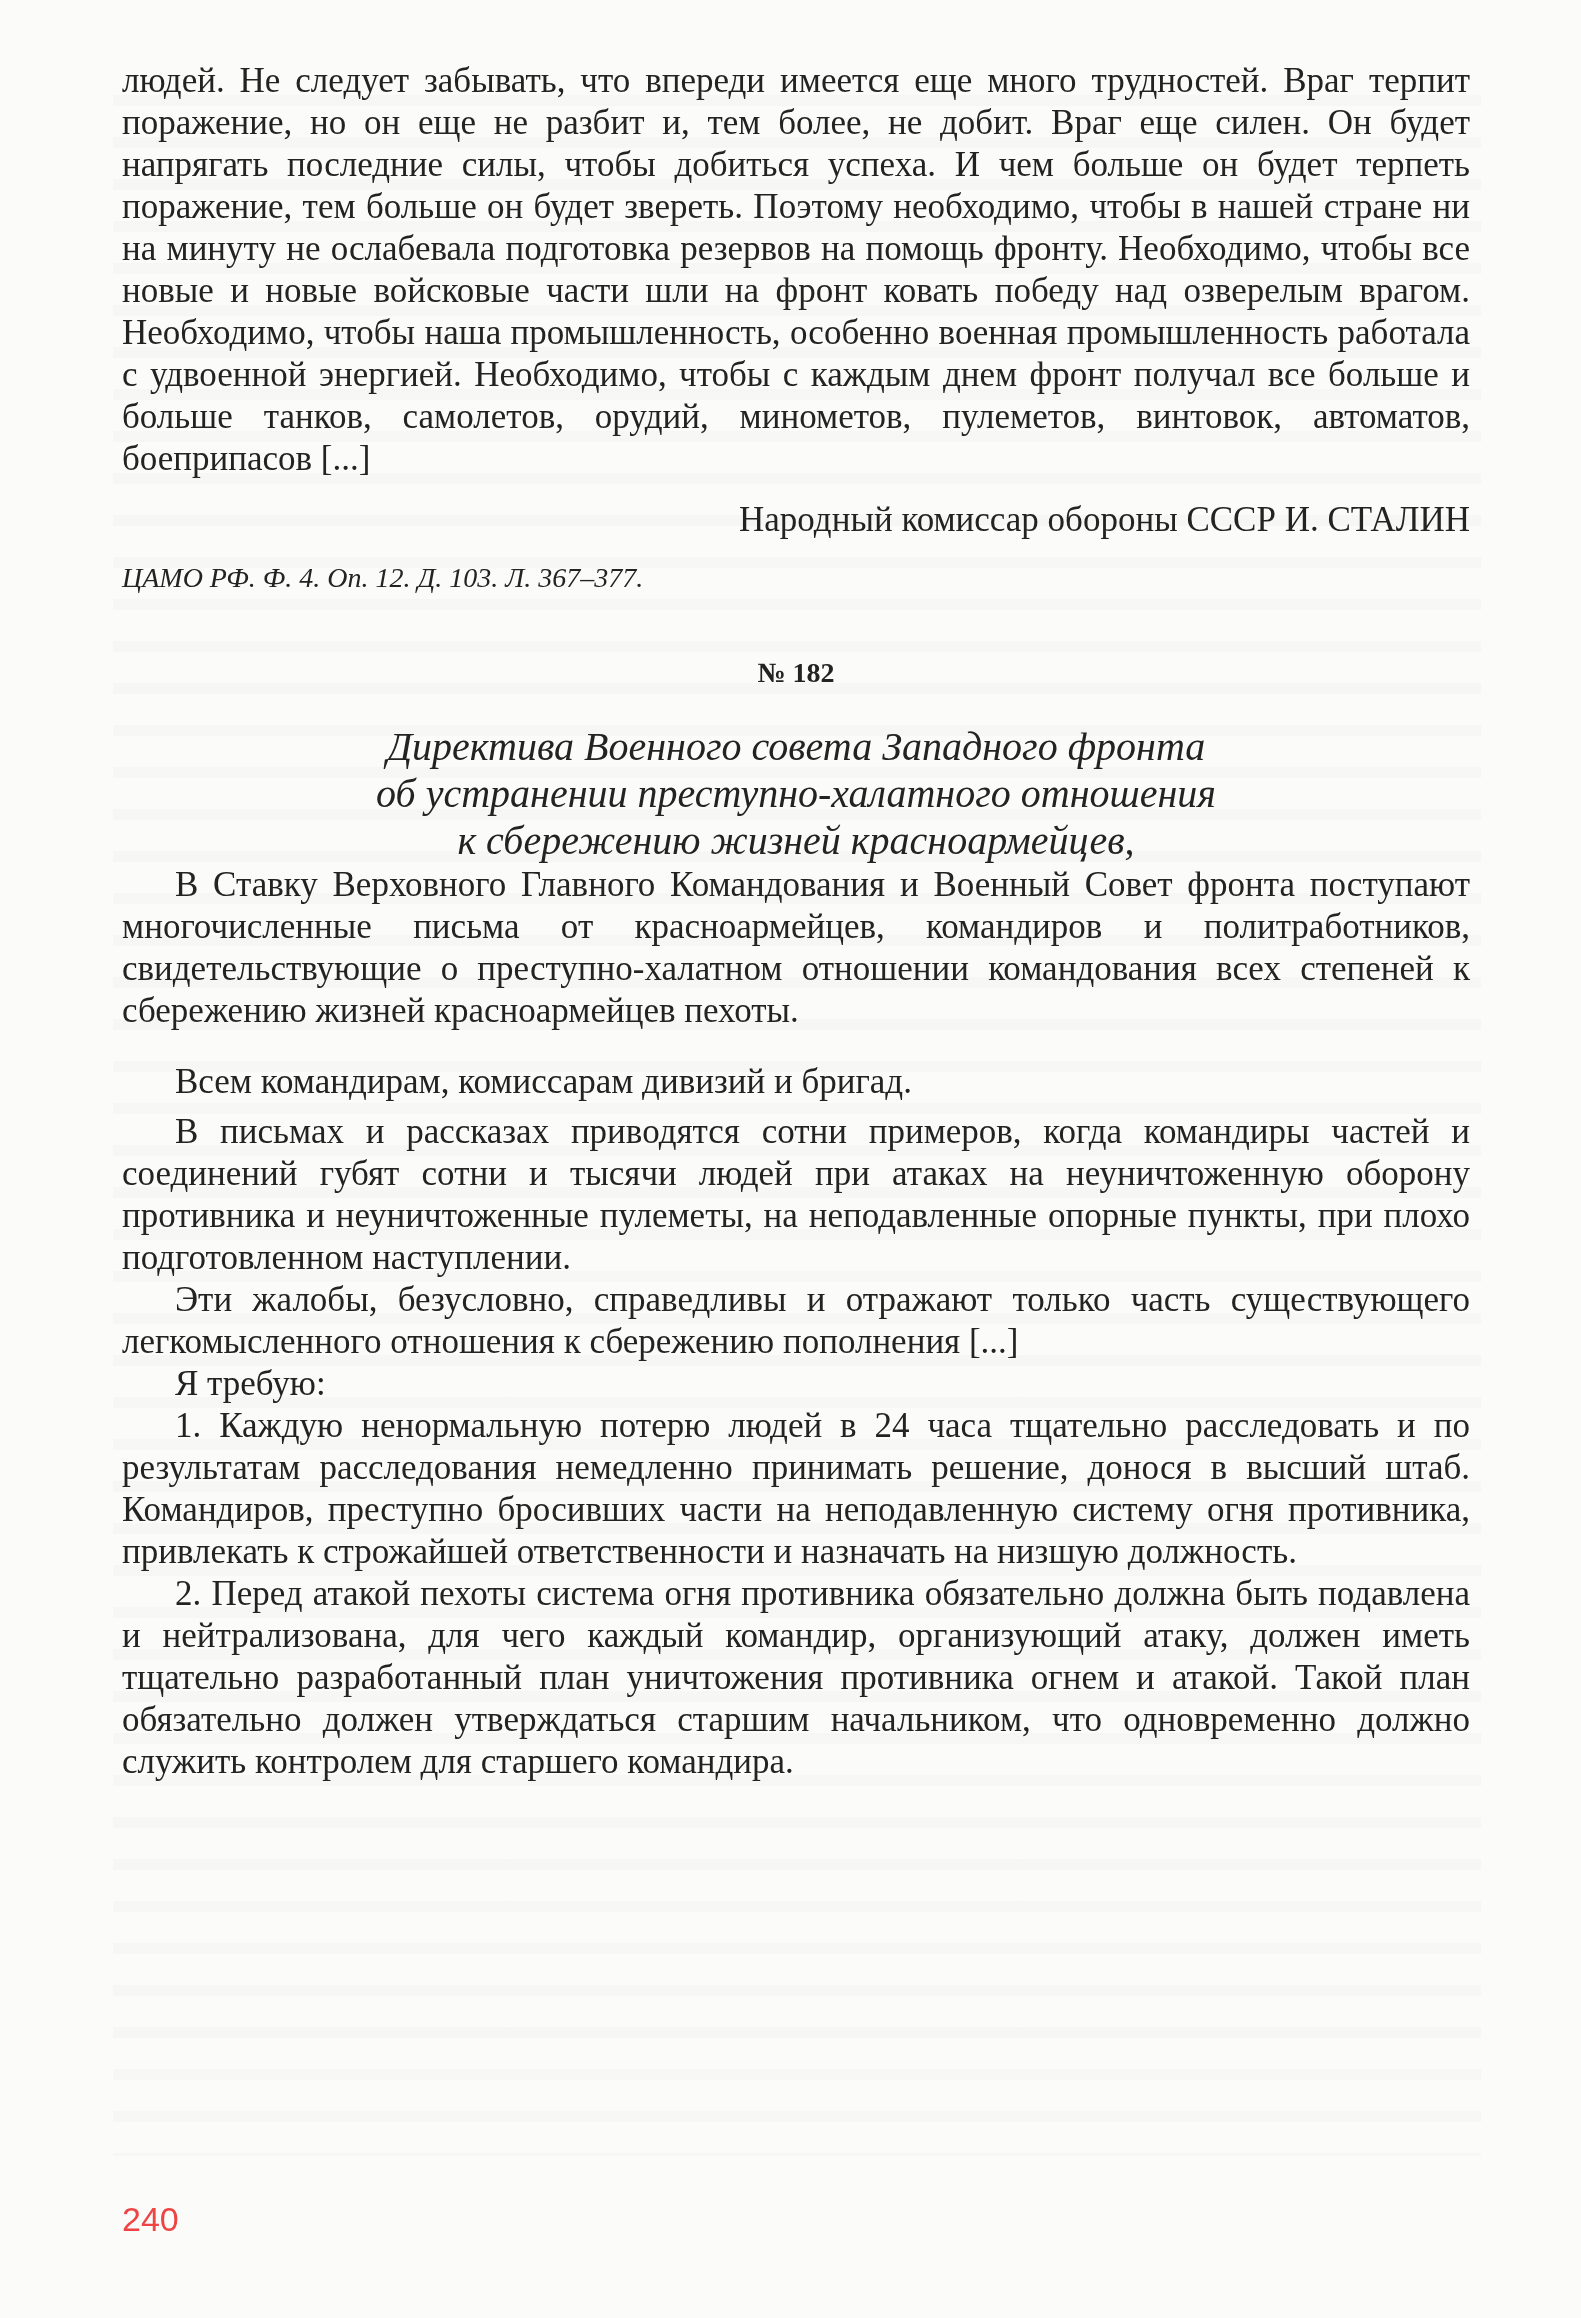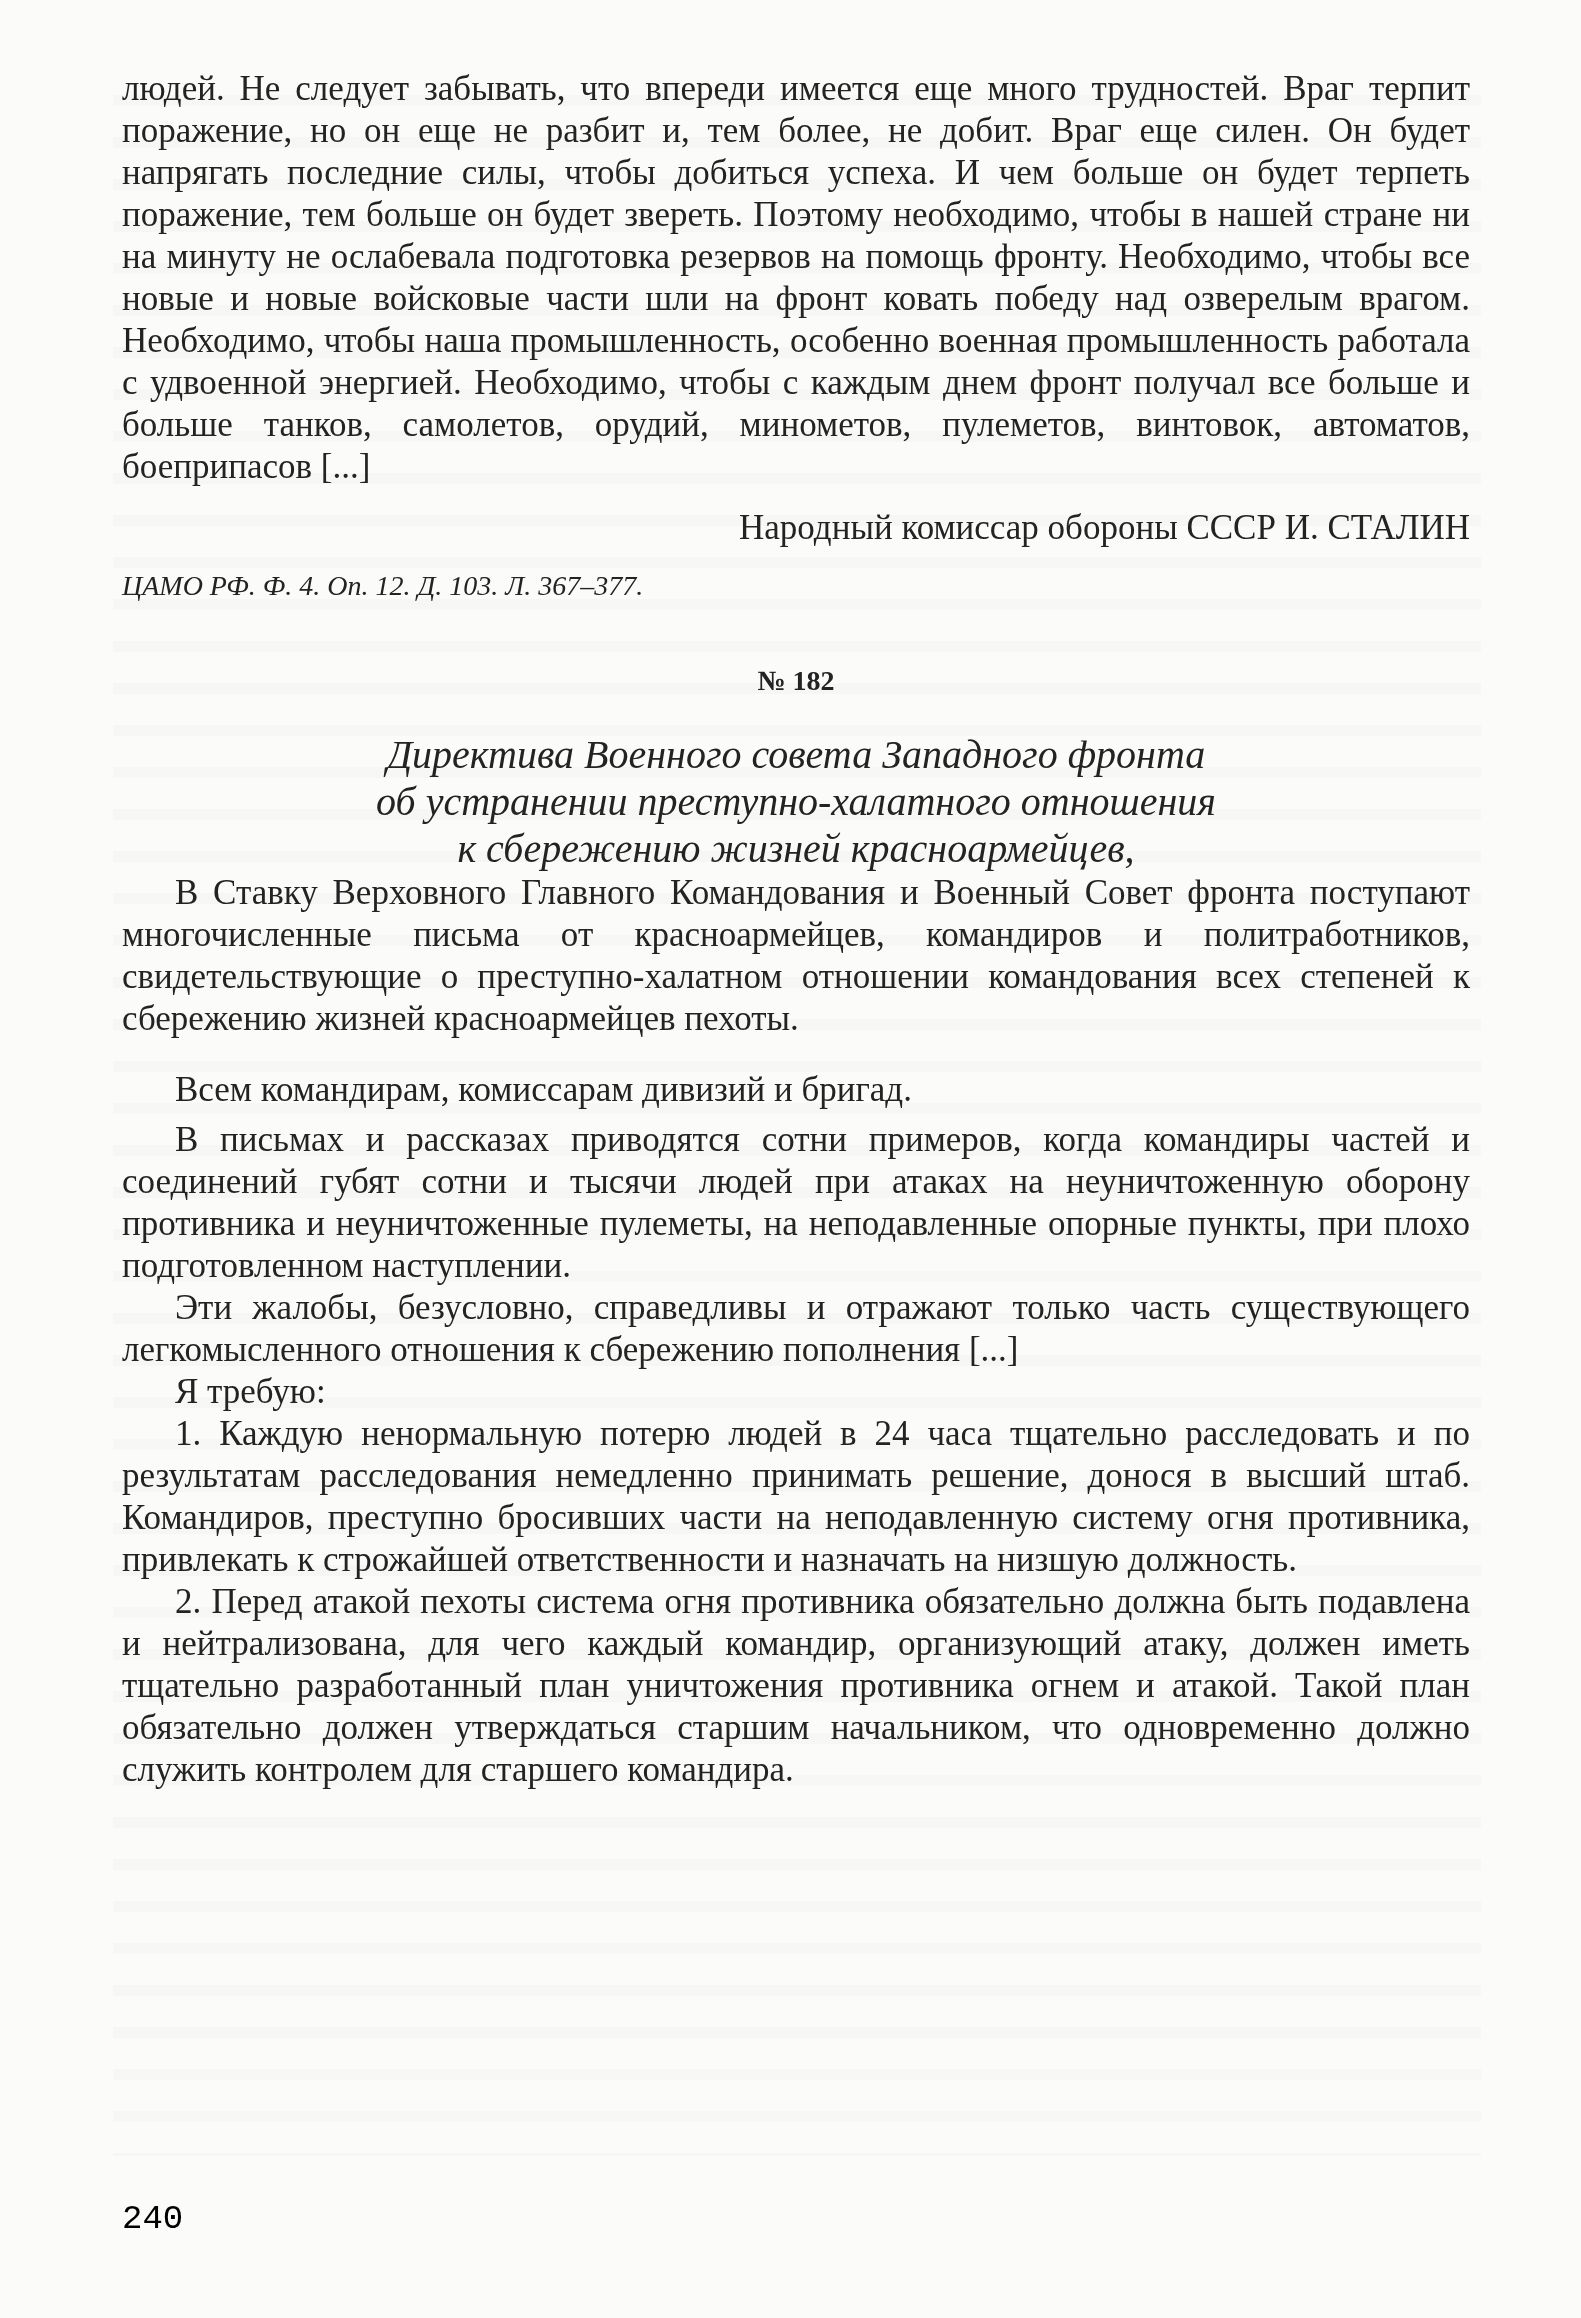--- a/index.html
+++ b/index.html
@@ -11,21 +11,21 @@
       height: 2319px;
       background: #fbfbfa;
       position: relative;
       overflow: hidden;
       font-family: "Liberation Serif", "DejaVu Serif", serif;
       color: #232323;
     }
     .page {
       position: absolute;
       left: 122px;
-      top: 68px;
+      top: 60px;
       width: 1348px;
     }
     p {
       margin: 0;
       font-size: 35px;
       line-height: 42px;
       text-align: justify;
       text-align-last: left;
       hyphens: manual;
     }
@@ -68,23 +68,23 @@
     .first-after-title {
       margin-top: 29px;
     }
     .gap-small {
       margin-top: 8px;
     }
     .page-number {
       position: absolute;
       left: 122px;
       top: 2200px;
-      font-family: Liberation Mono, monospace;
+      font-family: Liberation Sans, sans-serif;
       font-size: 34px;
-      color: #000000;
+      color: #ef4444;
     }
     .ghost {
       position: absolute;
       left: 113px;
       top: 64px;
       width: 1368px;
       height: 2092px;
       pointer-events: none;
       background:
         repeating-linear-gradient(180deg,

